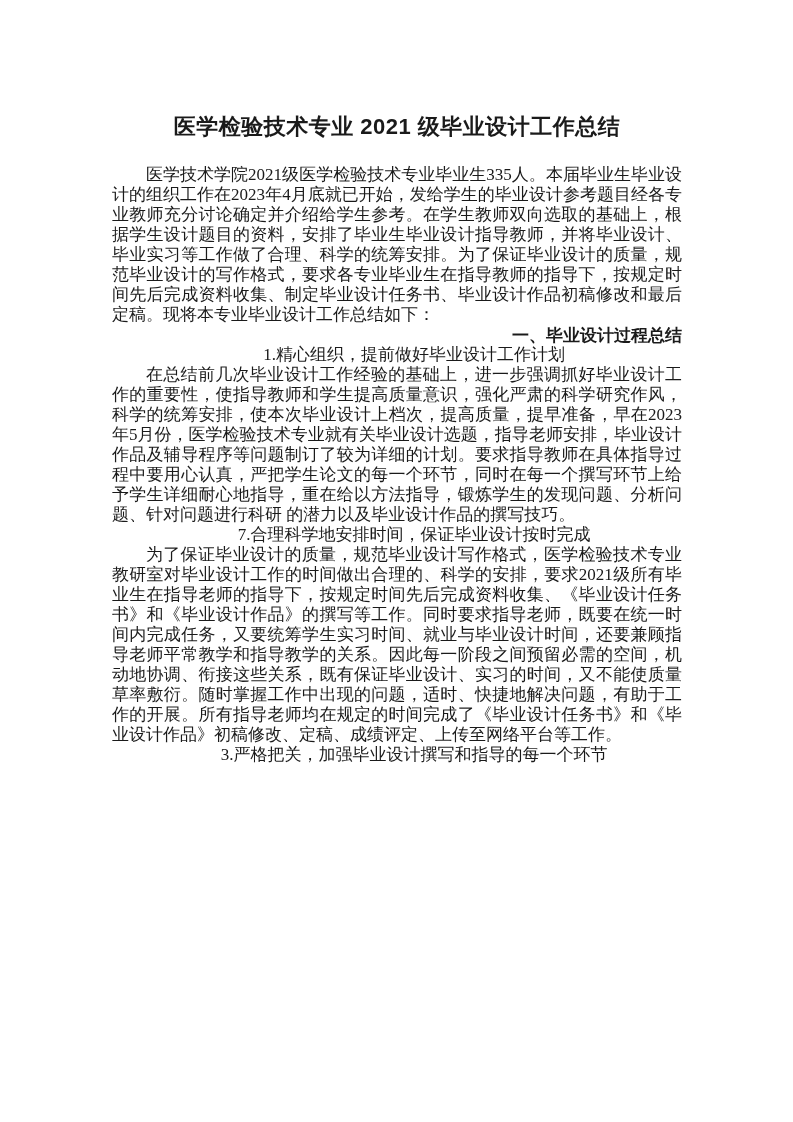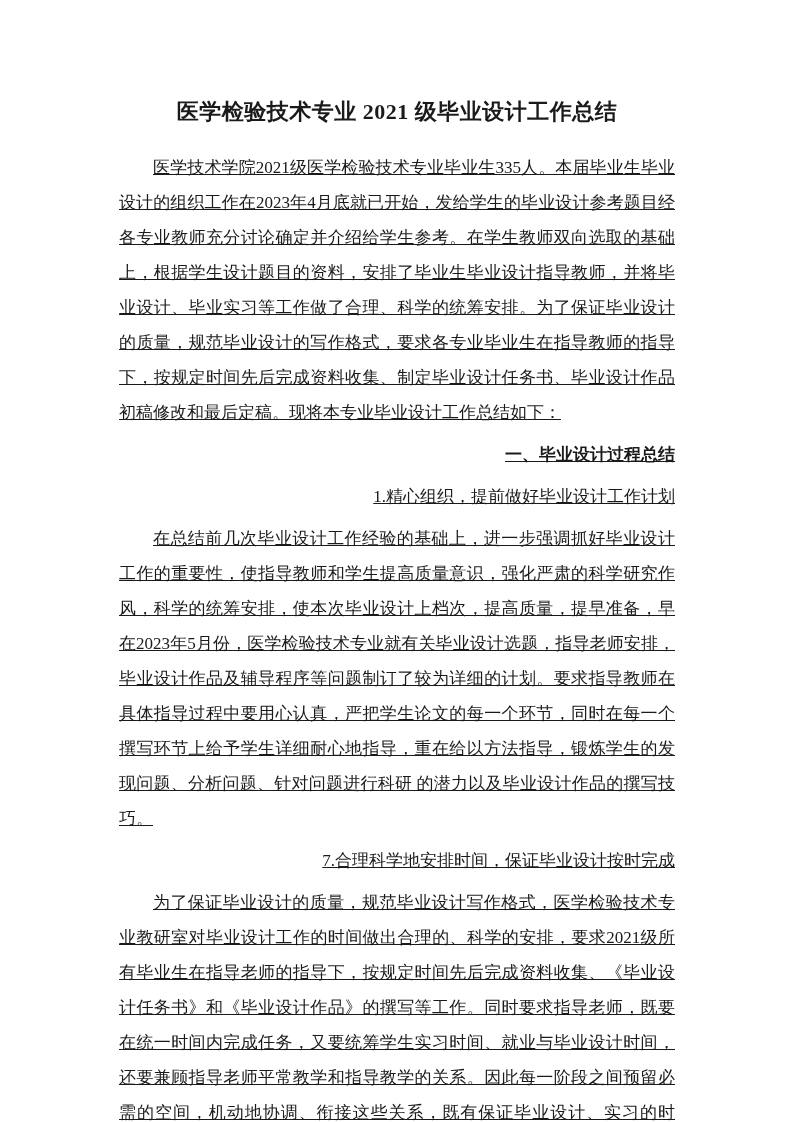--- a/index.html
+++ b/index.html
@@ -12,45 +12,44 @@
     width: 793px;
     height: 1122px;
     background: #ffffff;
     box-sizing: border-box;
     padding: 97px 111px 0 112px;
     overflow: hidden;
     color: #1a1a1a;
     font-family: "Liberation Serif", "DejaVu Serif", serif;
   }
   .doc-title {
-    margin: 0 0 23px 0;
+    margin: 15px 0 23px 0;
     text-align: center;
-    font-family: Liberation Serif, serif;
+    font-family: Liberation Sans, sans-serif;
     font-weight: bold;
     font-size: 22px;
     line-height: 30px;
     letter-spacing: 0.5px;
   }
   .doc-body p {
-    margin: 7px;
+    margin: 0;
     font-size: 17px;
-    line-height: 35px;
+    line-height: 20px;
     text-indent: 2em;
     text-align: justify;
     text-justify: inter-ideograph;
     word-break: break-all;
-    text-decoration: underline;
   }
   .doc-body p.heading {
     font-family: "DejaVu Sans", "Liberation Sans", sans-serif;
     font-weight: bold;
     text-align: right;
   }
   .doc-body p.subheading {
-    text-align: right;
+    text-align: center;
   }
 </style>
 </head>
 <body>
 
 <div class="page">
   <h1 class="doc-title">医学检验技术专业 2021 级毕业设计工作总结</h1>
   <div class="doc-body">
       <p class="paragraph">医学技术学院2021级医学检验技术专业毕业生335人。本届毕业生毕业设计的组织工作在2023年4月底就已开始，发给学生的毕业设计参考题目经各专业教师充分讨论确定并介绍给学生参考。在学生教师双向选取的基础上，根据学生设计题目的资料，安排了毕业生毕业设计指导教师，并将毕业设计、毕业实习等工作做了合理、科学的统筹安排。为了保证毕业设计的质量，规范毕业设计的写作格式，要求各专业毕业生在指导教师的指导下，按规定时间先后完成资料收集、制定毕业设计任务书、毕业设计作品初稿修改和最后定稿。现将本专业毕业设计工作总结如下：</p>
       <p class="heading">一、毕业设计过程总结</p>

